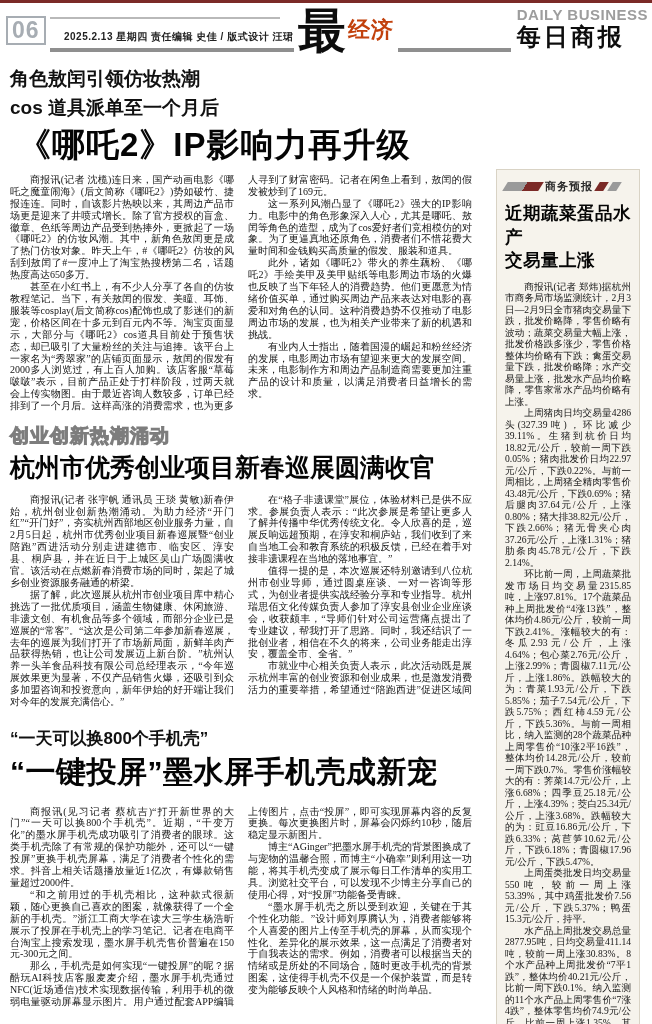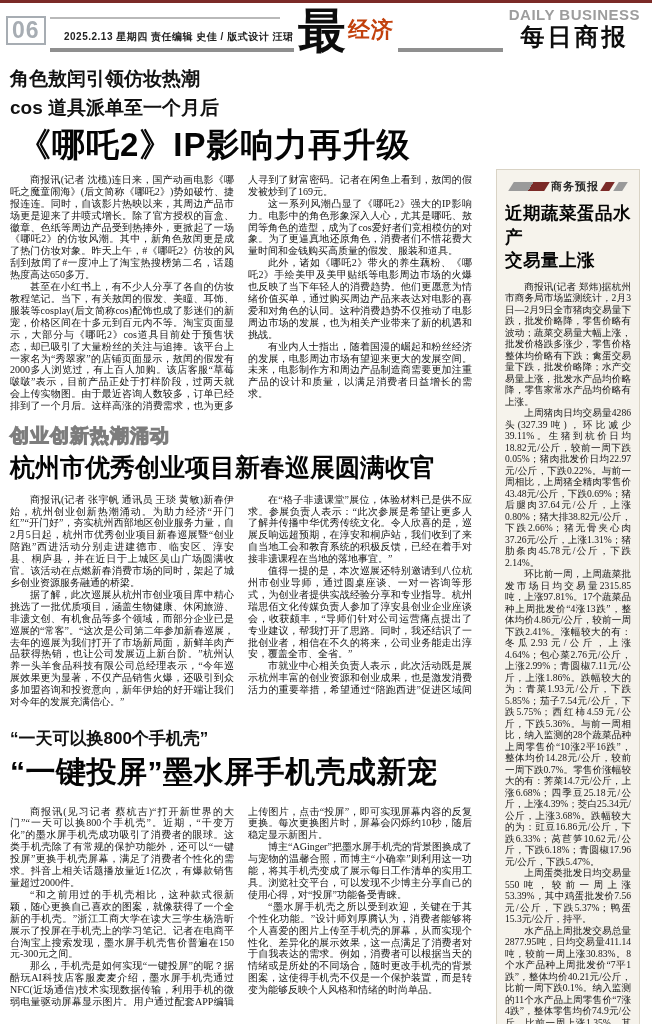--- a/index.html
+++ b/index.html
@@ -27,21 +27,21 @@
   }
   .logo{position:absolute;left:294px;top:2px;display:flex;align-items:flex-end;background:#fff;padding:0 4px;z-index:2;}
   .logo-char{
     font-family:"Liberation Sans","DejaVu Sans",sans-serif;
     font-size:48px;font-weight:900;line-height:52px;color:#0d0d0d;
   }
   .section-name{
     font-family:"Liberation Sans","DejaVu Sans",sans-serif;
     font-size:22px;font-weight:900;line-height:1;margin:0 0 16px 2px;color:#c2410c;letter-spacing:1px;
   }
-  .masthead{position:absolute;right:12px;top:3px;text-align:center;background:#fff;z-index:2;padding-left:6px;}
+  .masthead{position:absolute;right:4px;top:3px;text-align:left;background:#fff;z-index:2;padding-left:6px;}
   .masthead-en{
     font-family:"Liberation Sans","DejaVu Sans",sans-serif;
     font-size:15px;font-weight:700;color:#9d9d9d;letter-spacing:0.5px;
   }
   .masthead-cn{
     font-family:"Liberation Sans","DejaVu Sans",sans-serif;
     font-size:24px;font-weight:900;color:#0d0d0d;letter-spacing:3px;line-height:1.2;
   }
   
   .content{display:flex;gap:24px;padding:6px 12px 0 10px;}
@@ -80,21 +80,21 @@
   .h-art2{margin-top:0;}
   .h-art2 .body2col{height:222px;}
   .h-art3{margin-top:12px;}
   .h-art3 .body2col{height:205px;}
   
   .sidebar{
     flex:1;margin-top:104px;box-sizing:border-box;
     background:#f6f3ec;border:1px solid #d9d3c5;
     padding:9px 8px 10px;align-self:flex-start;
   }
-  .biz-tag{display:flex;align-items:center;justify-content:center;gap:4px;margin-bottom:8px;}
+  .biz-tag{display:flex;align-items:center;gap:4px;margin-bottom:8px;}
   .tag-bar{
     width:36px;height:9px;transform:skewX(-32deg);
     background:linear-gradient(to right,#9a9a9a 55%,#7b2a27 55%);
   }
   .tag-text{
     font-family:"Liberation Sans","DejaVu Sans",sans-serif;
     font-size:11px;font-weight:700;color:#2b2b2b;letter-spacing:1px;
   }
   .tag-slash{width:9px;height:9px;transform:skewX(-32deg);background:#7b2a27;}
   .tag-slash.s2{background:#9a9a9a;}

